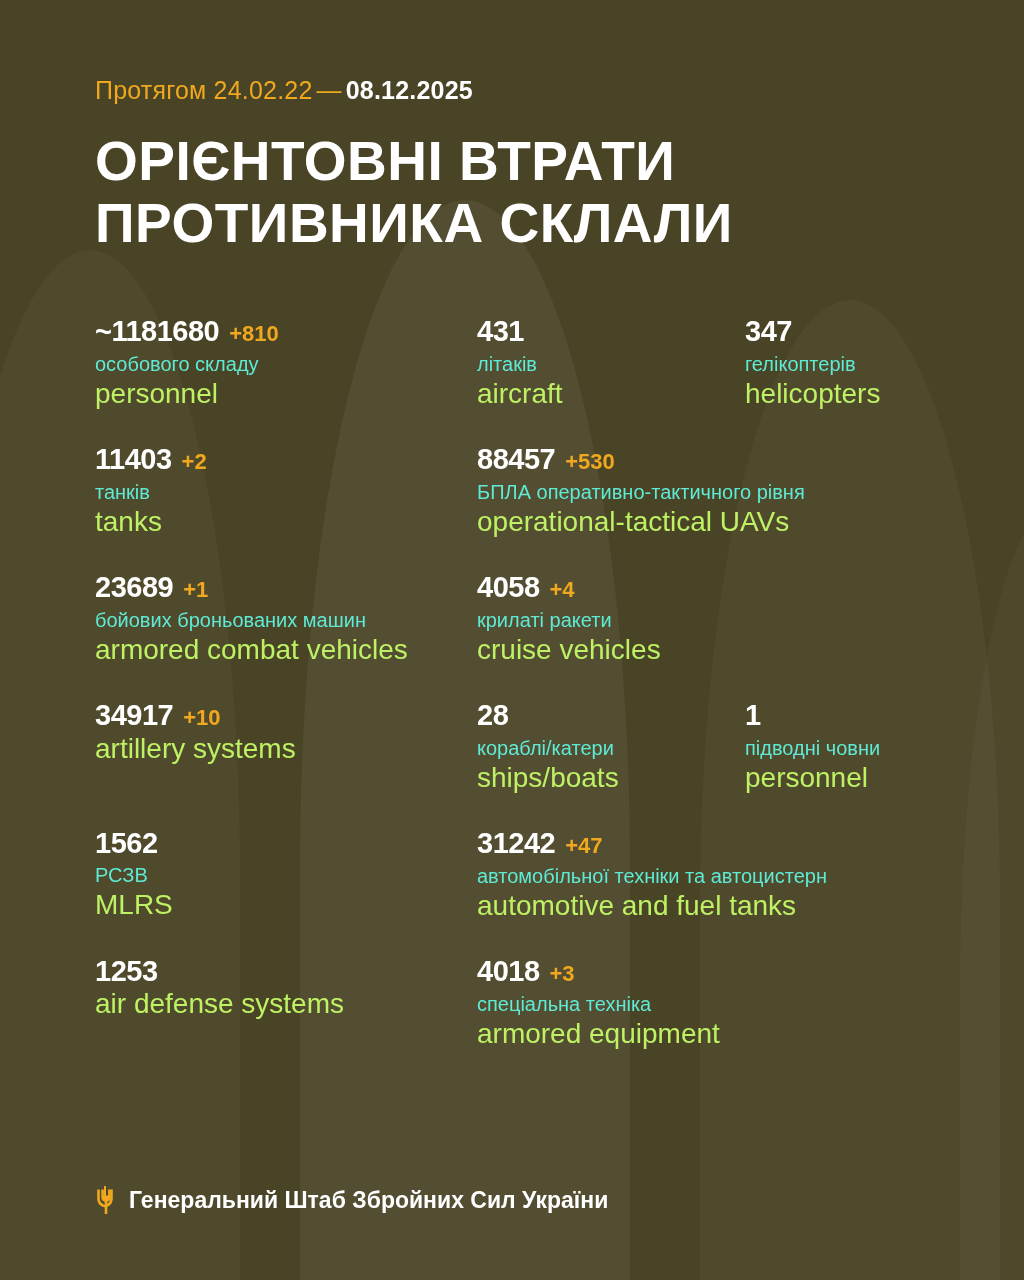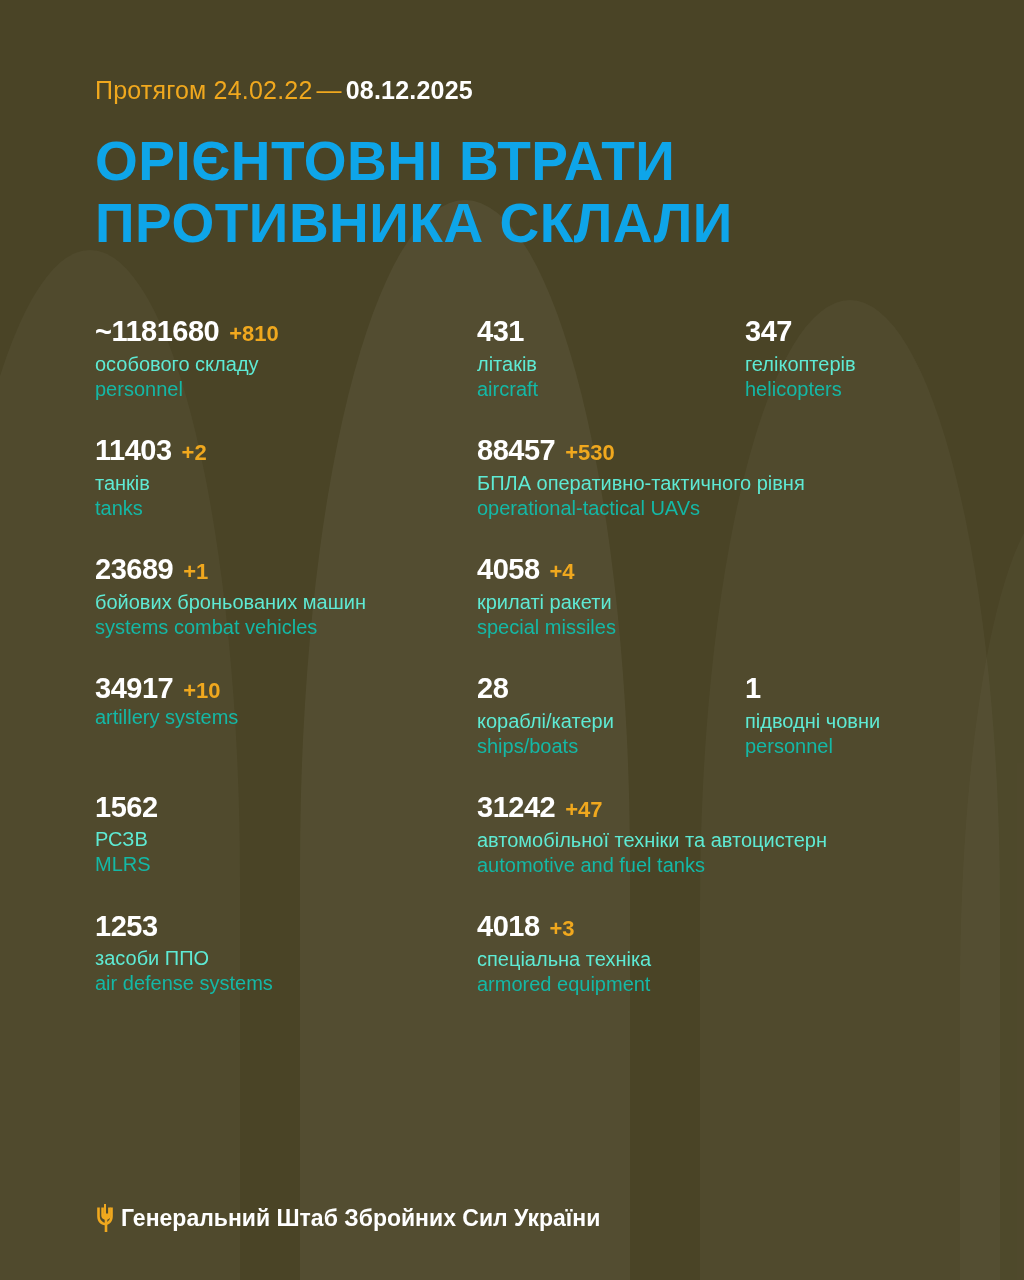--- a/index.html
+++ b/index.html
@@ -47,21 +47,21 @@
     margin-bottom: 26px;
     white-space: nowrap;
   }
   .period .dash { color: #f0a81e; padding: 0 4px; }
   .period .date-end { color: #ffffff; font-weight: bold; }
 
   .title {
     font-size: 55px;
     line-height: 1.12;
     font-weight: bold;
-    color: #0ea5e9;
+    color: #ffffff;
     letter-spacing: 0.5px;
     text-transform: uppercase;
   }
   .title .l2 { display: block; }
 
   .grid {
     margin-top: 62px;
     position: relative;
   }
   .row {
@@ -92,33 +92,33 @@
     color: #f0a81e;
     margin-left: 10px;
   }
   .lbl-ua {
     font-size: 20px;
     color: #5eead4;
     margin-top: 6px;
     white-space: nowrap;
   }
   .lbl-en {
-    font-size: 20px;
-    color: #14b8a6;
+    font-size: 28px;
+    color: #bef264;
     margin-top: 2px;
     white-space: nowrap;
   }
 
   .footer {
     position: absolute;
     left: 95px;
-    bottom: 48px;
+    bottom: 66px;
     display: flex;
     align-items: center;
-    gap: 6px;
+    gap: 14px;
   }
   .trident {
     width: 20px;
     height: 28px;
     color: #f0a81e;
     flex: none;
   }
   .footer-text {
     font-size: 23px;
     font-weight: bold;
@@ -195,29 +195,29 @@
       </div>
     </div>
 
     <div class="row">
       <div class="cell c1">
         <div class="num-line">
           <span class="num">23689</span>
           <span class="delta">+1</span>
         </div>
         <div class="lbl-ua">бойових броньованих машин</div>
-        <div class="lbl-en">systems combat vehicles</div>
+        <div class="lbl-en">armored combat vehicles</div>
       </div>
       <div class="cell wide2">
         <div class="num-line">
           <span class="num">4058</span>
           <span class="delta">+4</span>
         </div>
         <div class="lbl-ua">крилаті ракети</div>
-        <div class="lbl-en">special missiles</div>
+        <div class="lbl-en">cruise vehicles</div>
       </div>
     </div>
 
     <div class="row">
       <div class="cell c1">
         <div class="num-line">
           <span class="num">34917</span>
           <span class="delta">+10</span>
         </div>
         <div class="lbl-en">artillery systems</div>
@@ -258,21 +258,20 @@
         <div class="lbl-en">automotive and fuel tanks</div>
       </div>
     </div>
 
     <div class="row">
       <div class="cell c1">
         <div class="num-line">
           <span class="num">1253</span>
           <span class="delta"></span>
         </div>
-        <div class="lbl-ua">засоби ППО</div>
         <div class="lbl-en">air defense systems</div>
       </div>
       <div class="cell wide2">
         <div class="num-line">
           <span class="num">4018</span>
           <span class="delta">+3</span>
         </div>
         <div class="lbl-ua">спеціальна техніка</div>
         <div class="lbl-en">armored equipment</div>
       </div>

